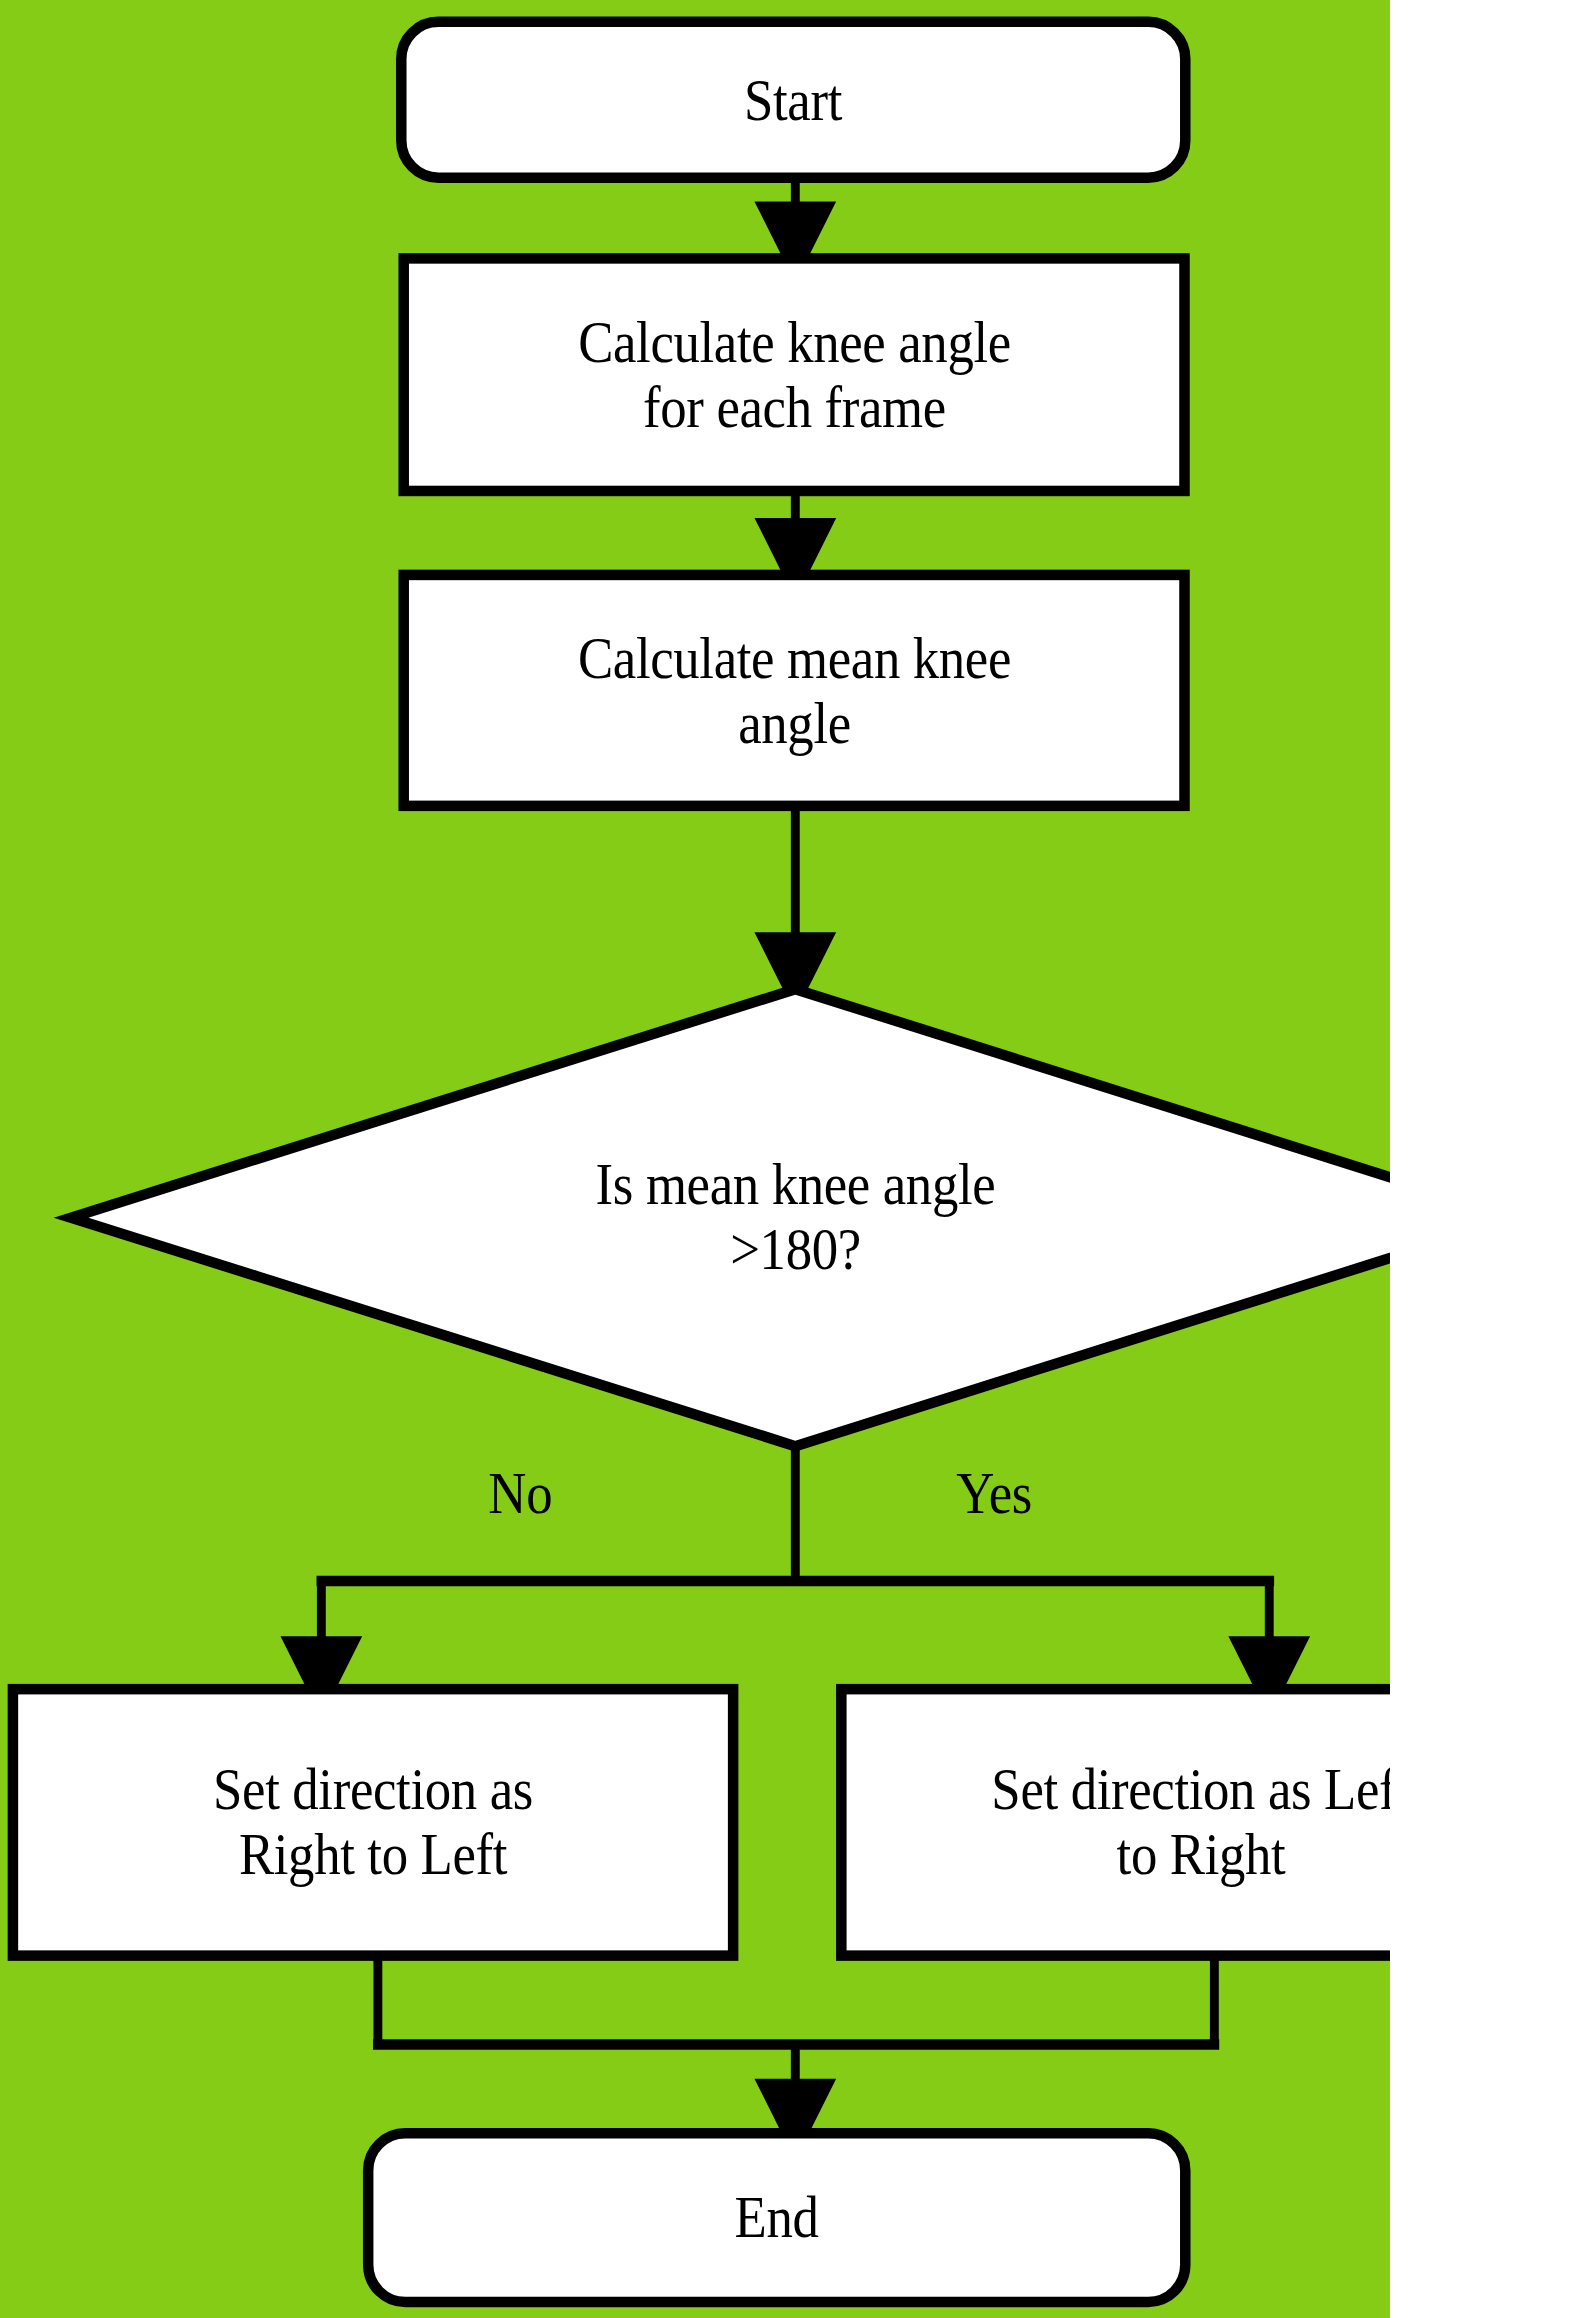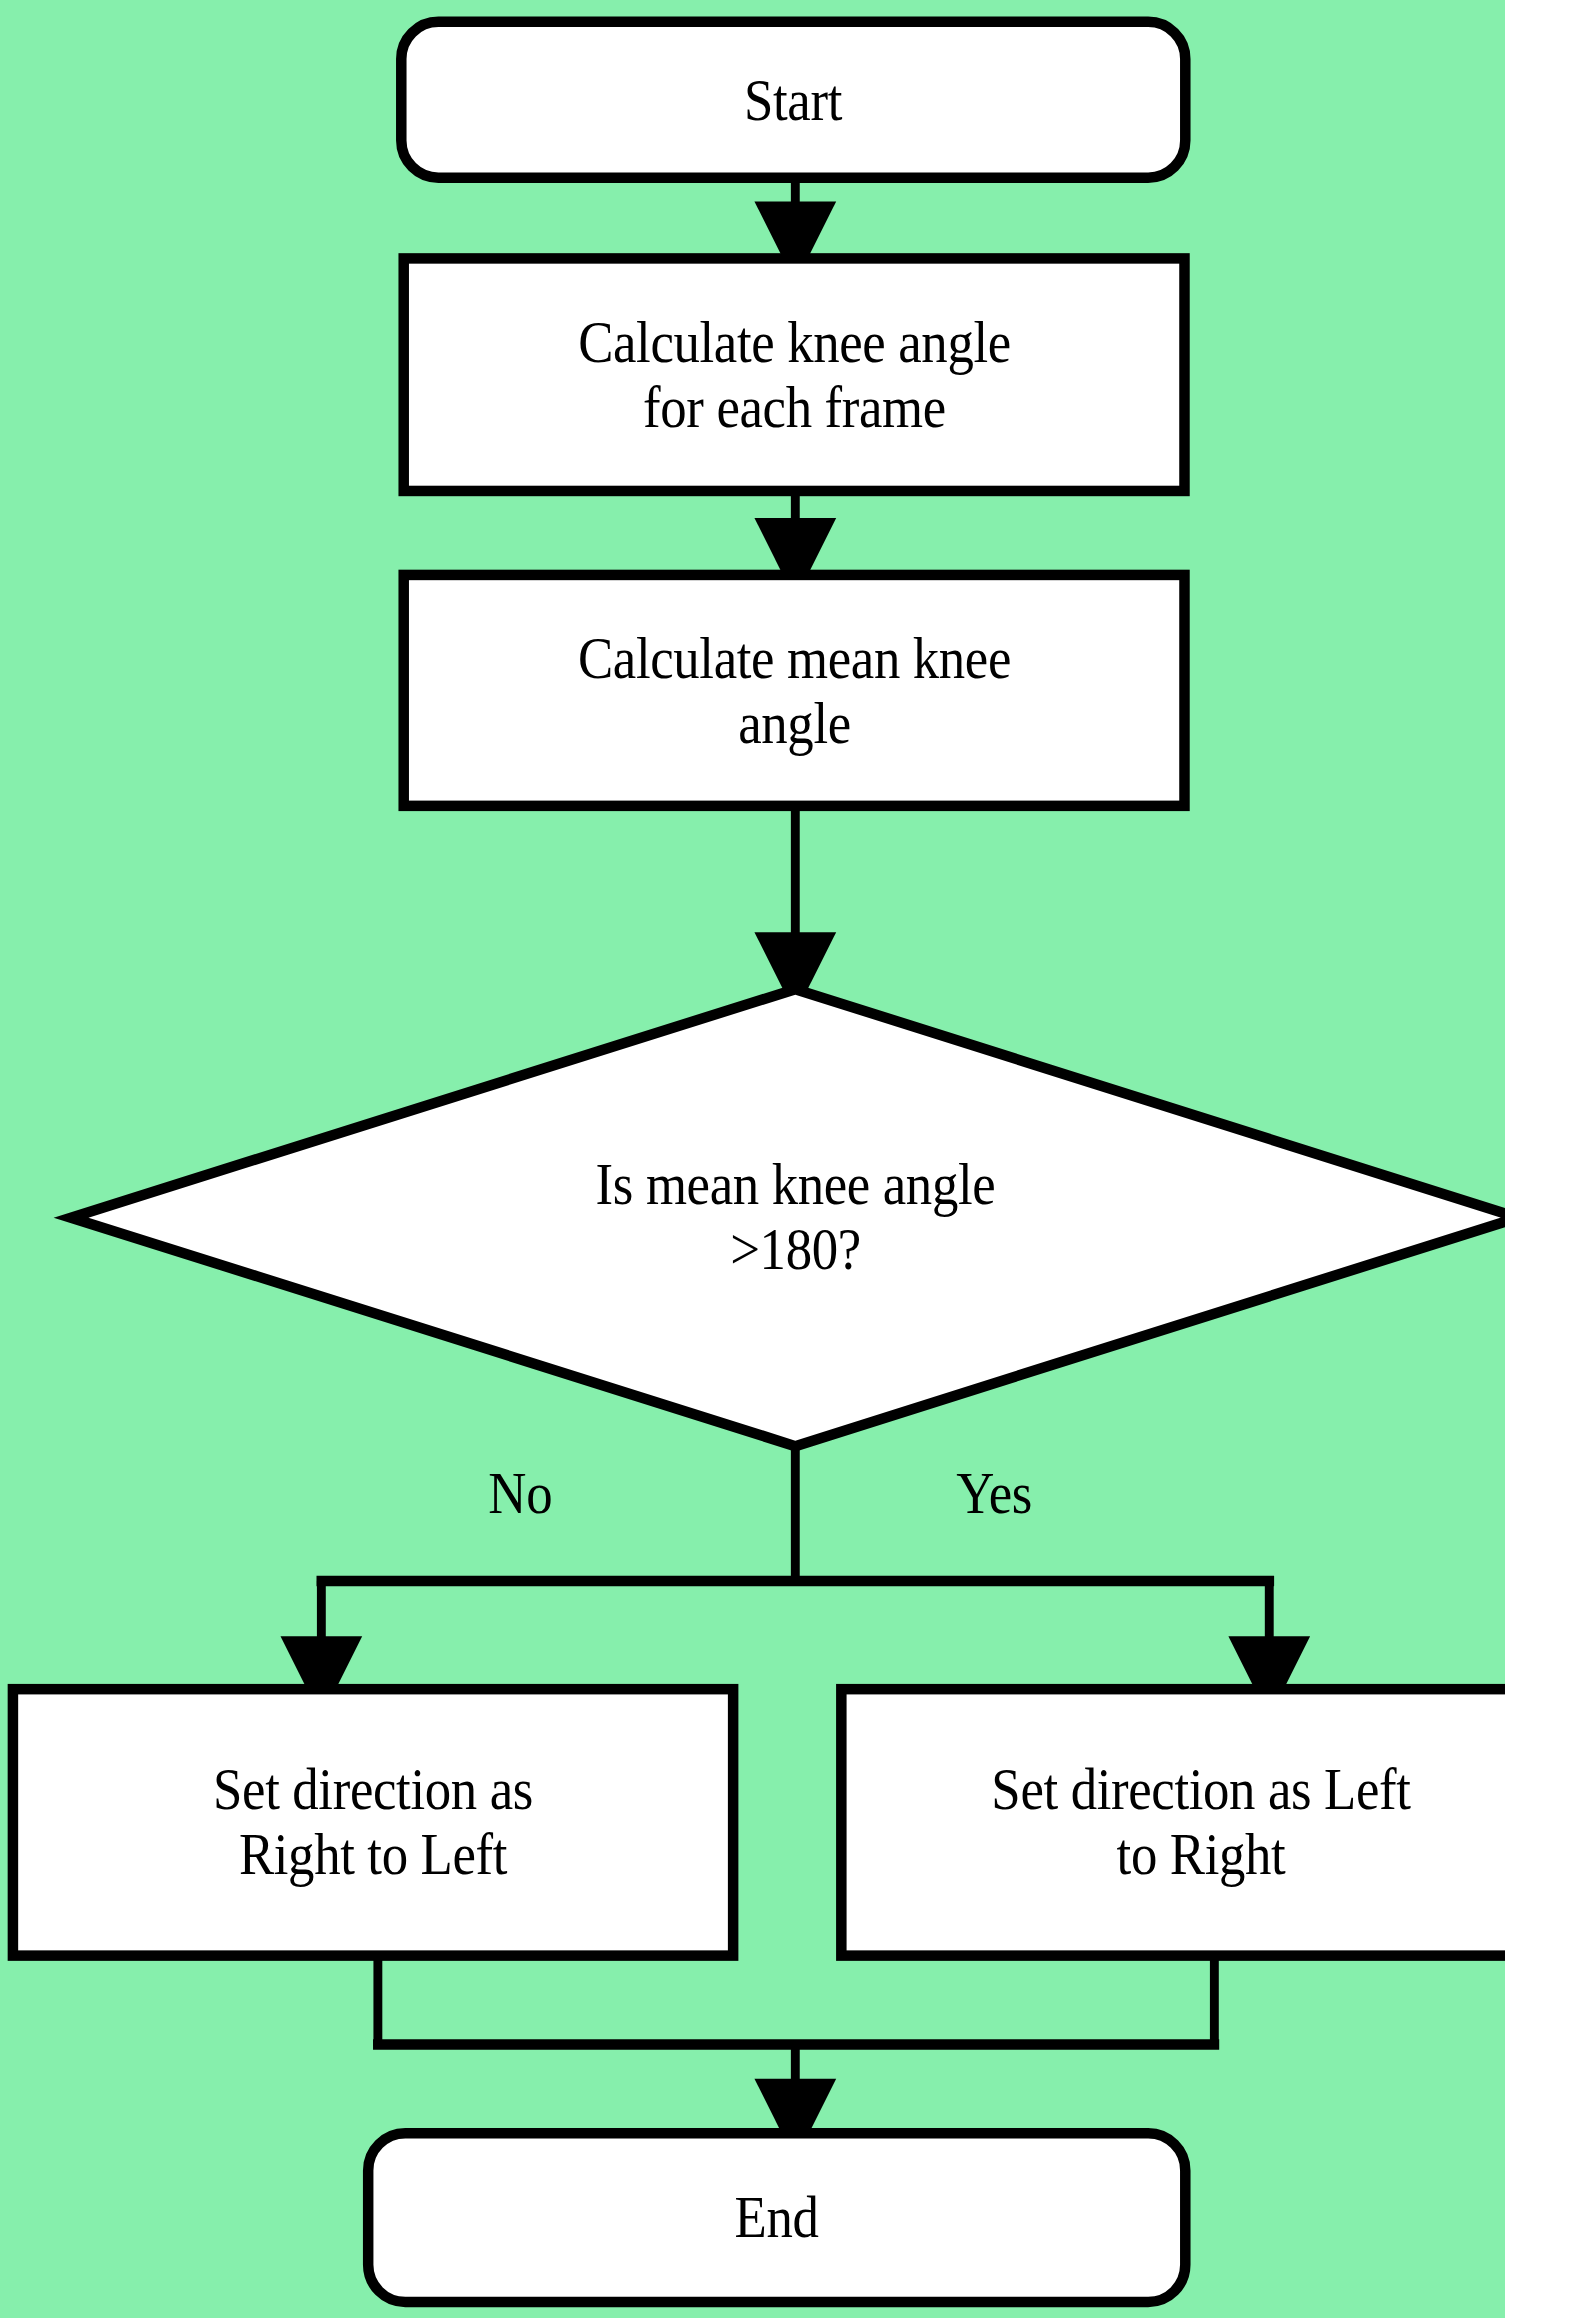--- a/index.html
+++ b/index.html
@@ -6,23 +6,23 @@
   html, body {
     margin: 0;
     padding: 0;
     background: #ffffff;
   }
   body {
     font-family: "Liberation Serif", "DejaVu Serif", serif;
   }
   #canvas {
     position: relative;
-    width: 1505px;
+    width: 1390px;
     height: 2319px;
-    background: #86efac;
+    background: #84cc16;
     overflow: hidden;
   }
   #flow-svg {
     position: absolute;
     left: 0;
     top: 0;
     width: 1589px;
     height: 2319px;
   }
   .node-label {

